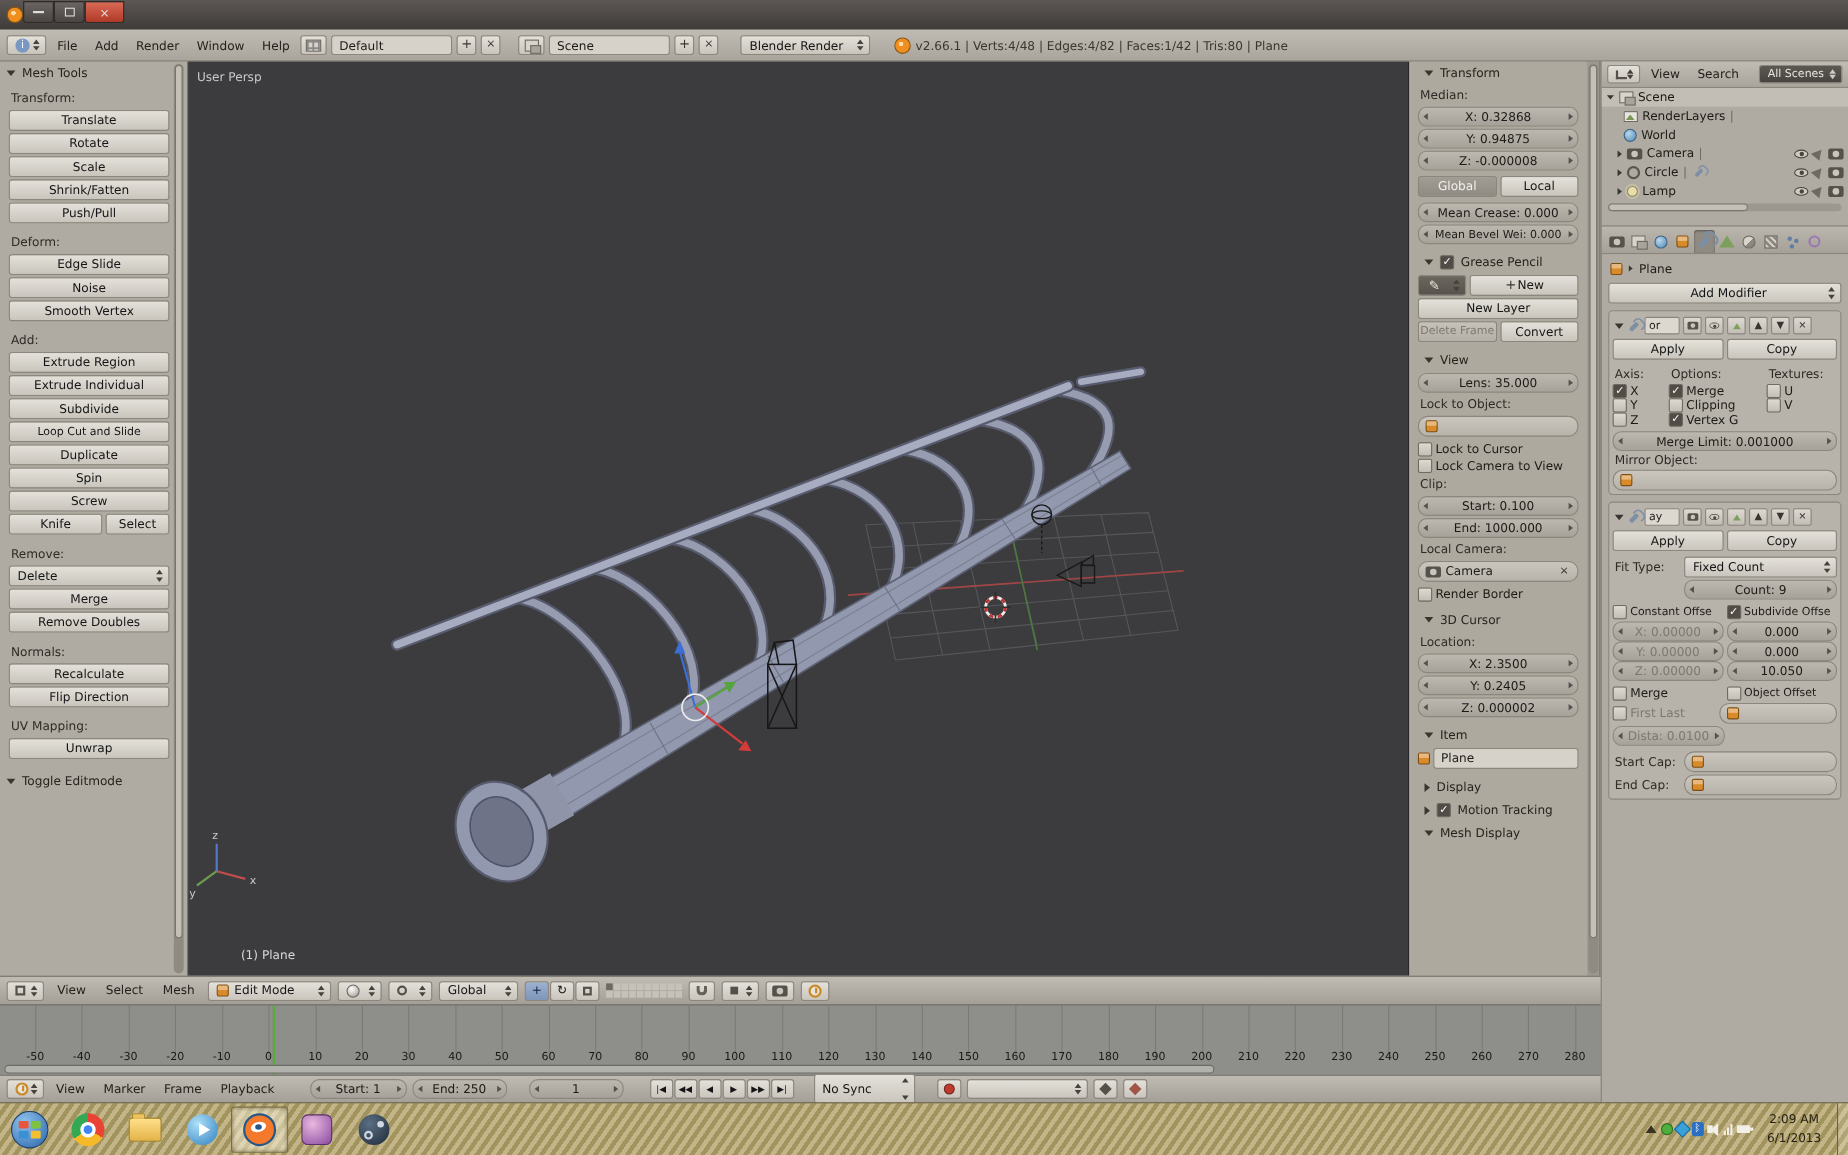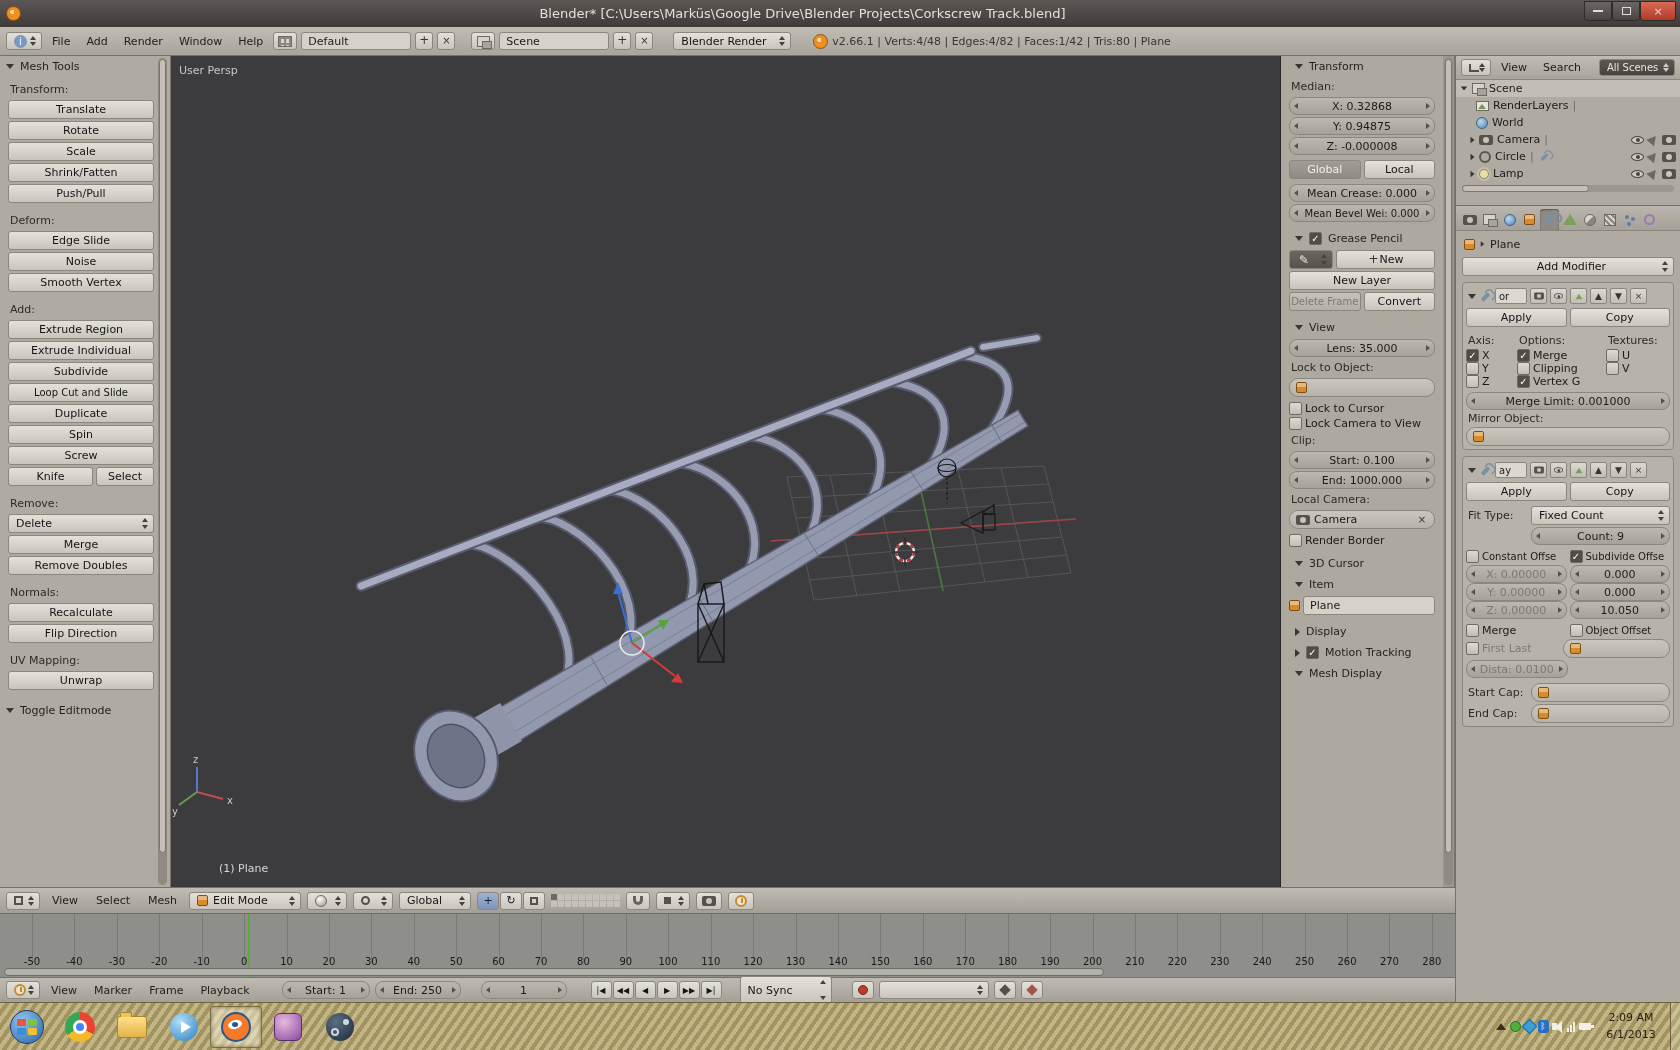--- a/index.html
+++ b/index.html
@@ -107,21 +107,20 @@
   .winbtn.close{width:36px;background:linear-gradient(#d96a55,#b03a28);}
   .vtext{position:absolute;color:#c8c8c8;font-size:11px;}
 </style>
 </head>
 <body>
 
 <div id="root">
 
   <div id="titlebar" class="abs">
     <span class="ic ic-blogo" style="margin-left:6px"></span>
-    <div class="grow" style="text-align:center;color:#e3e0db;font-size:13px">Blender* [C:\Users\Marküs\Google Drive\Blender Projects\Corkscrew Track.blend]</div>
     <div class="winbtn">
         <div style="width:10px;height:2px;background:#ddd"></div>
       </div>
     <div class="winbtn">
         <div style="width:9px;height:8px;border:1px solid #ddd"></div>
       </div>
     <div class="winbtn close">×</div>
     <div style="width:4px"></div>
   </div>
 
@@ -356,20 +355,26 @@
         </div>
       <div class="row" style="margin-top:3px">
           <span class="cb"></span>
           <span>Render Border</span>
         </div>
     </div>
     <div class="phead">
         <span class="tri"></span>
         <span>3D Cursor</span>
       </div>
+    <div class="np-sec">
+      <div class="lab">Location:</div>
+      <div class="num">X: 2.3500</div>
+      <div class="num">Y: 0.2405</div>
+      <div class="num">Z: 0.000002</div>
+    </div>
     <div class="phead">
         <span class="tri"></span>
         <span>Item</span>
       </div>
     <div class="np-sec">
       <div class="row">
           <span class="ic ic-cube small"></span>
           <div class="txtfield grow">Plane</div>
         </div>
     </div>

